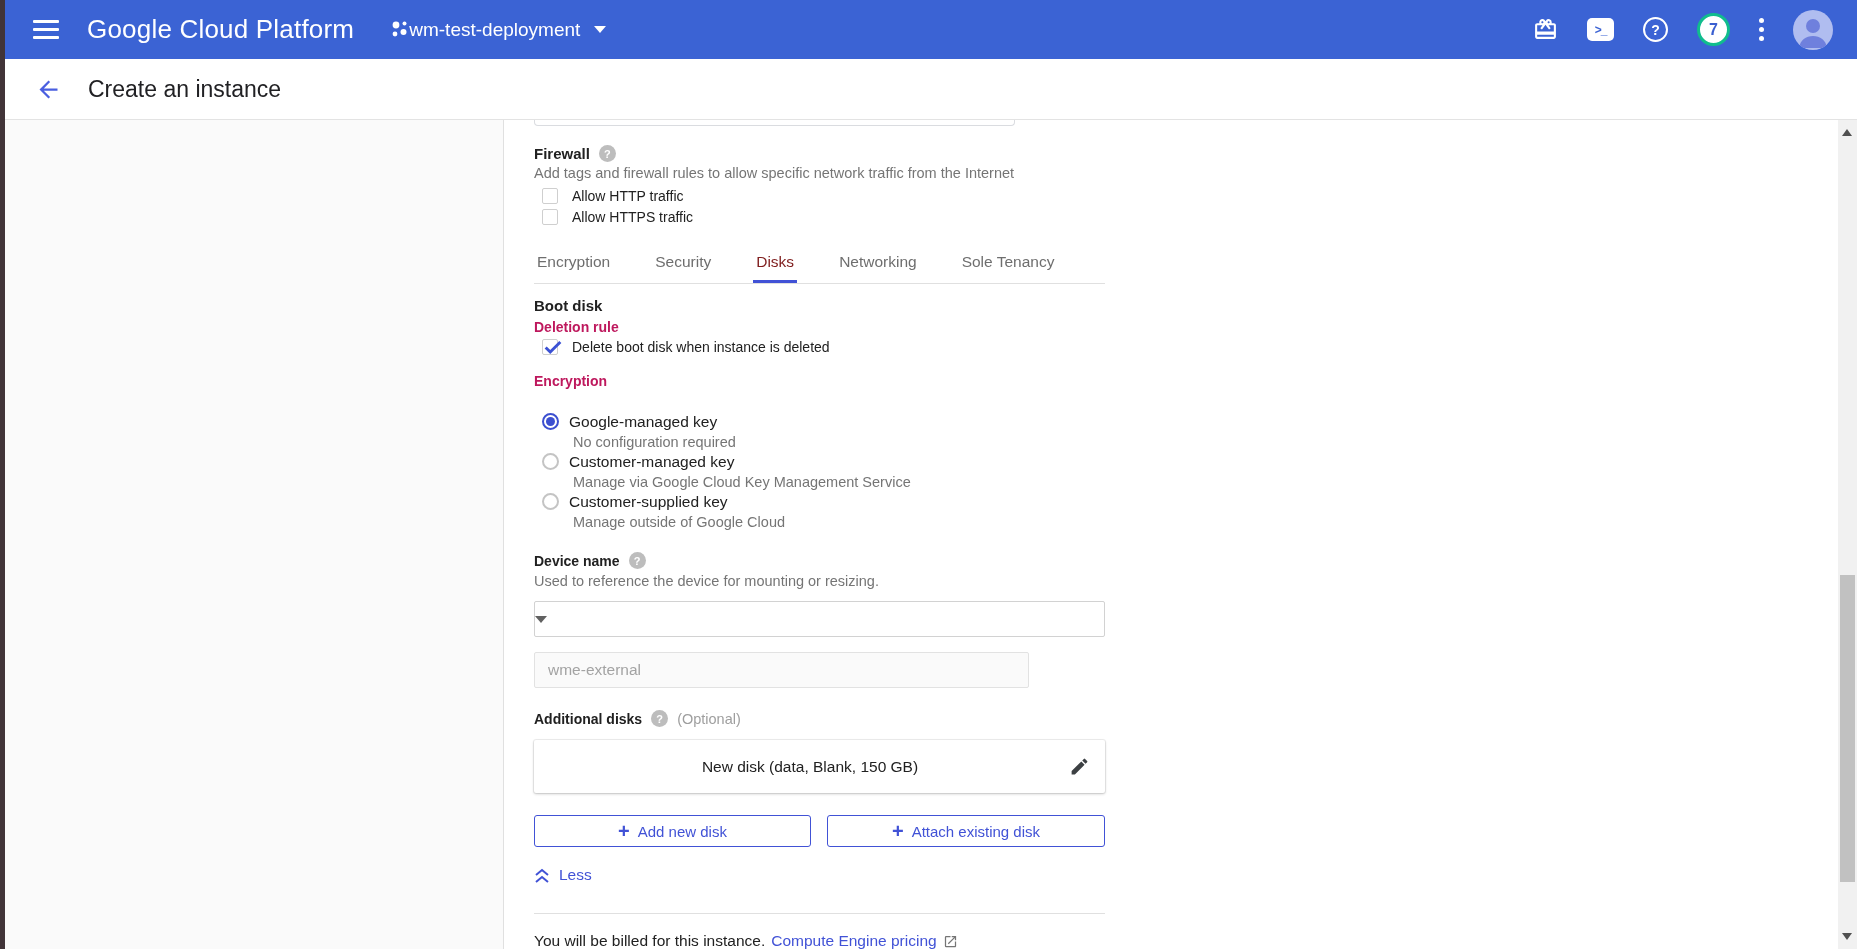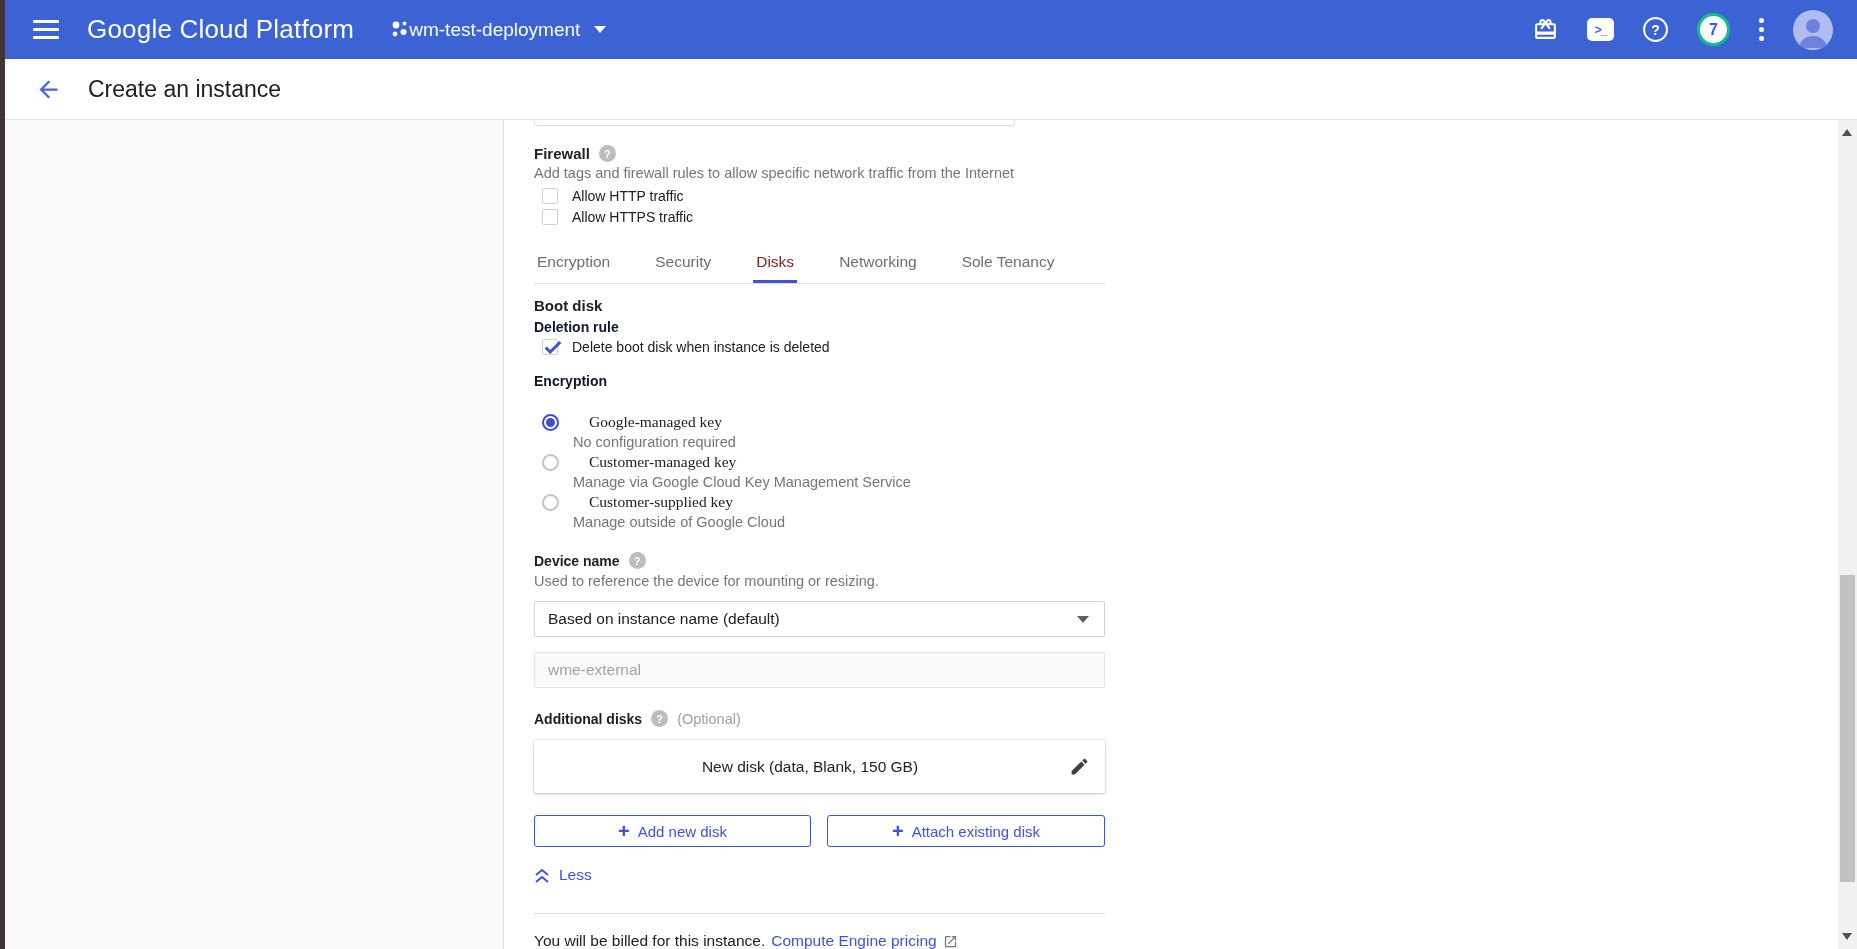--- a/index.html
+++ b/index.html
@@ -44,51 +44,51 @@
   
   .left-panel { position:absolute; left:5px; top:120px; width:499px; bottom:0; background:#fafafa;
                 border-right:1px solid #e0e0e0; }
   .content { position:absolute; left:505px; top:120px; right:19px; bottom:0; background:#fff; }
   .col { position:absolute; left:29px; }
 
   .partial-box { top:-22px; width:481px; height:28px; border:1px solid #dadce0; border-top:none;
                  border-radius:0 0 4px 4px; background:#fff; }
 
   .sec-label { font-weight:bold; font-size:15px; color:#212121; display:flex; align-items:center; gap:9px; }
-  .sub-label { font-weight:bold; font-size:14px; color:#0f172a; }
+  .sub-label { font-weight:bold; font-size:14px; color:#be185d; }
   .desc { font-size:14.5px; color:#757575; }
   .qmark { width:17px; height:17px; background:#bdbdbd; color:#fff; border-radius:50%; font-size:11px;
            font-weight:bold; display:inline-flex; align-items:center; justify-content:center; cursor:pointer; }
 
   .cb-row { display:flex; align-items:center; gap:14px; padding-left:8px; height:21px; cursor:pointer; }
   .cb { width:16px; height:16px; border:1.5px solid #cfcfcf; border-radius:2px; background:#fff; position:relative; }
   .cb-label { font-size:14px; color:#212121; }
   .cb.checked svg { position:absolute; left:-1px; top:-4px; }
 
   
   .tabs { top:129px; width:571px; height:35px; border-bottom:1px solid #e0e0e0; display:flex; gap:39px; }
   .tab { font-size:15.5px; color:#6e6e6e; padding:4px 3px 0 3px; cursor:pointer; }
   .tab.active { color:#7f1d1d; border-bottom:3px solid #4152d6; }
 
   
-  .radio-row { display:flex; align-items:center; gap:30px; padding-left:8px; cursor:pointer;font-family:Liberation Serif, serif; }
+  .radio-row { display:flex; align-items:flex-start; gap:10px; padding-left:8px; cursor:pointer; }
   .radio { width:17px; height:17px; border-radius:50%; border:2px solid #c4c4c4; background:#fff; flex:none;
            display:flex; align-items:center; justify-content:center; }
   .radio.sel { border-color:#3c4fd0; }
   .radio.sel i { width:9px; height:9px; border-radius:50%; background:#3c4fd0; display:block; }
   .radio-label { font-size:15.5px; color:#212121; }
   .radio-sub { font-size:14.5px; color:#757575; padding-left:39px; }
 
   
   .dropdown { top:481px; width:571px; height:36px; border:1px solid #d2d2d2; border-radius:2px; background:#fff;
               display:flex; align-items:center; cursor:pointer; }
   .dropdown-value { font-size:15.5px; color:#212121; margin-left:13px; flex:1; }
   .caret-d { width:0; height:0; border-left:6px solid transparent; border-right:6px solid transparent;
              border-top:7px solid #616161; margin-right:15px; }
-  .text-field { top:532px; width:571px; height:36px; border:1px solid #e2e2e2; border-radius:2px;
+  .text-field { top:532px; width:495px; height:36px; border:1px solid #e2e2e2; border-radius:2px;
                 background:#fafafa; font-size:15.5px; color:#757575; padding:0 13px; outline:none;
                 font-family:"Liberation Sans", sans-serif; }
   .text-field::placeholder { color:#a3a3a3; opacity:1; }
 
   .optional { font-size:14.5px; color:#9e9e9e; font-weight:normal; }
 
   .disk-card { top:620px; width:571px; height:53px; background:#fff; border-radius:2px;
                box-shadow:0 0 0 1px rgba(0,0,0,.06), 0 1px 3px rgba(0,0,0,.2);
                display:flex; align-items:center; cursor:pointer; }
   .disk-name { font-size:15.5px; color:#212121; margin-left:17px; flex:1;text-align:center; }
@@ -227,21 +227,20 @@
   </div>
   <div class="col radio-sub" style="top:394px">Manage outside of Google Cloud</div>
 
   <div class="col sec-label" style="top:432px">
     <span style="font-size:14px">Device name</span>
     <span class="qmark">?</span>
   </div>
   <div class="col desc" style="top:453px">Used to reference the device for mounting or resizing.</div>
 
   <div class="col dropdown">
-    <span class="dropdown-value">Based on instance name (default)</span>
     <span class="caret-d"></span>
   </div>
   <input class="col text-field" placeholder="wme-external" style="">
 
   <div class="col sec-label" style="top:590px">
     <span style="font-size:14px">Additional disks</span>
     <span class="qmark">?</span>
     <span class="optional">(Optional)</span>
   </div>
 

